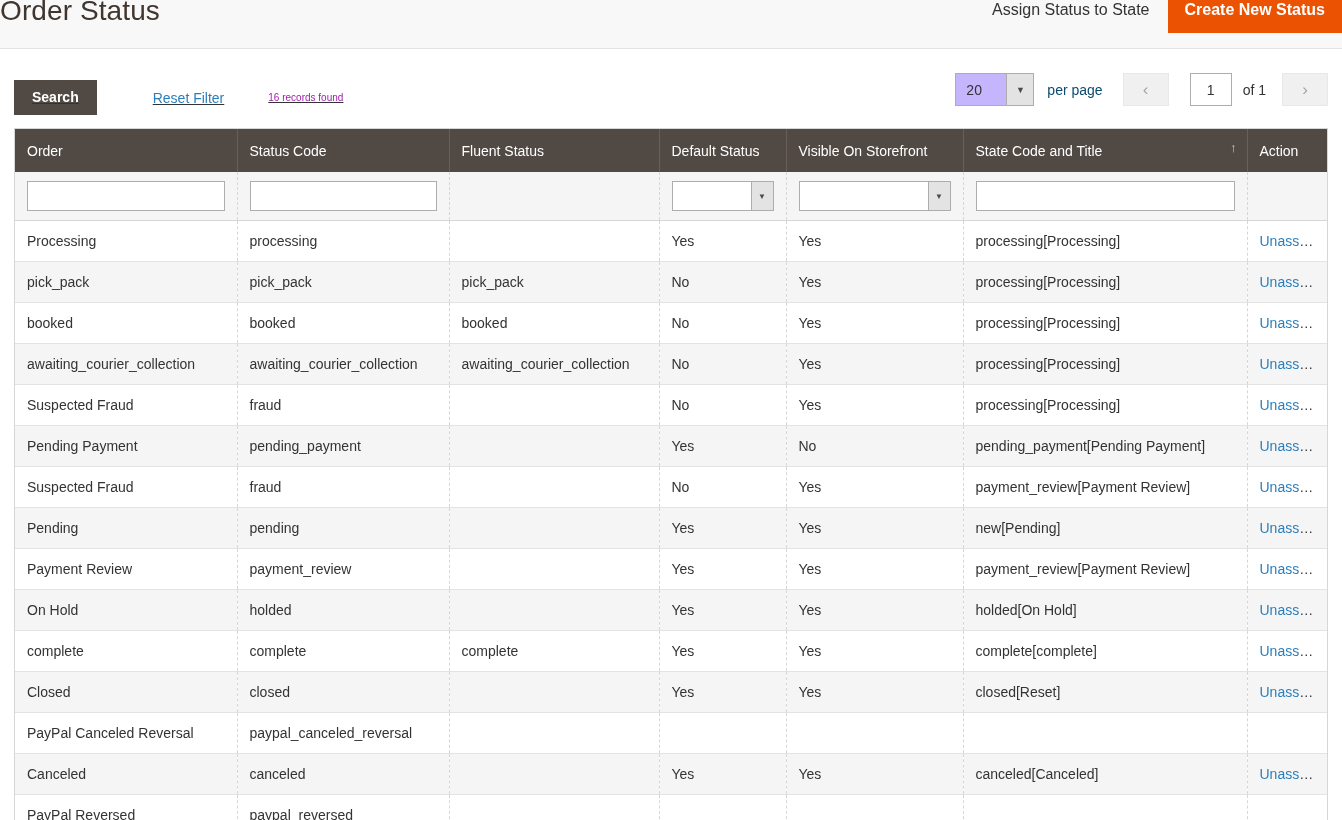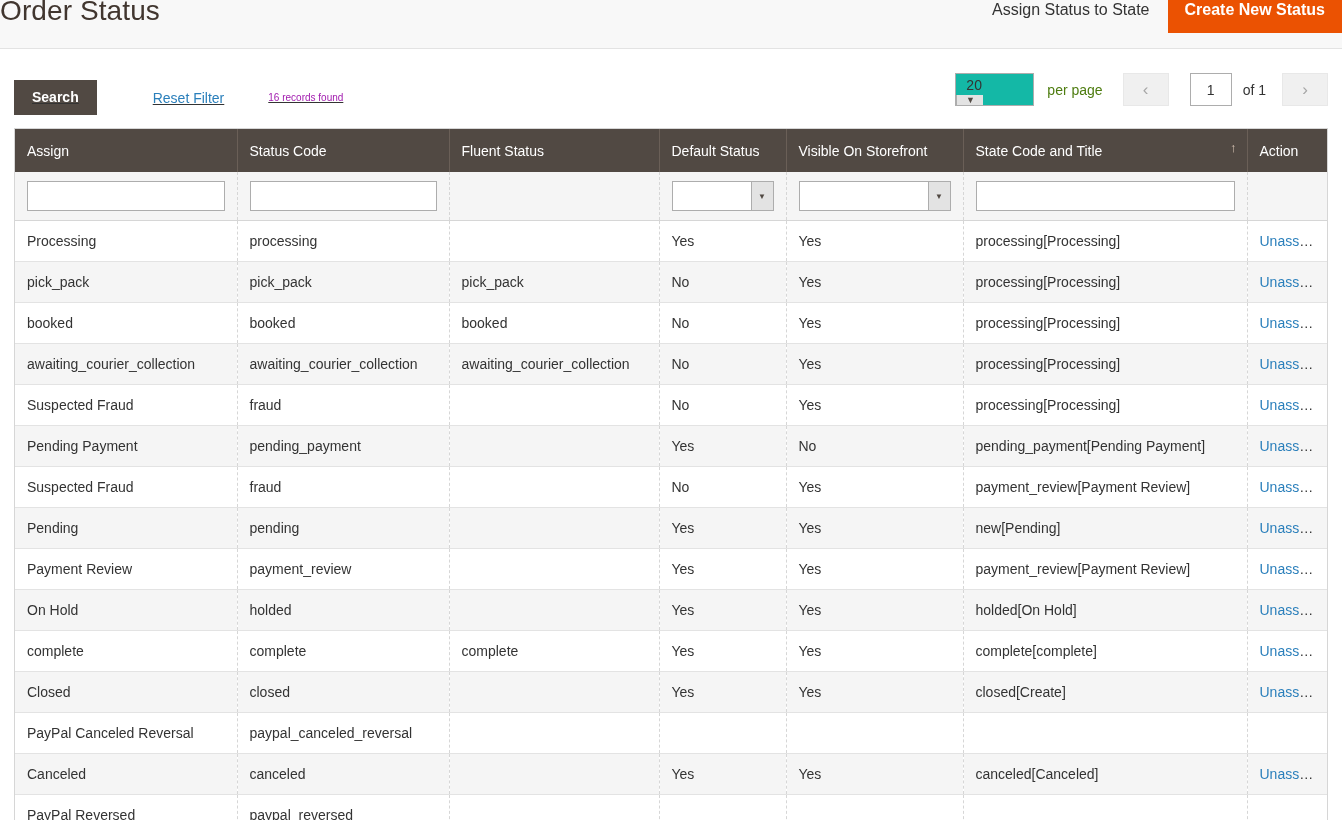--- a/index.html
+++ b/index.html
@@ -109,24 +109,23 @@
     right: 14px;
     top: 24px;
     display: flex;
     align-items: center;
   }
   .select-wrap {
     position: relative;
     display: inline-flex;
     align-items: stretch;
     border: 1px solid #adadad;
-    background: #14b8a6;
+    background: #c4b5fd;
     height: 33px;
     width: 79px;
-    flex-direction: column;
   }
   .select-value {
     flex: 1;
     display: flex;
     align-items: center;
     padding-left: 10px;
     font-size: 14px;
     color: #333333;
   }
   .select-arrow {
@@ -135,21 +134,21 @@
     border-left: 1px solid #adadad;
     display: flex;
     align-items: center;
     justify-content: center;
     font-size: 9px;
     color: #514943;
     cursor: pointer;
   }
   .per-page-label {
     font-size: 14px;
-    color: #4d7c0f;
+    color: #0c4a6e;
     margin-left: 13px;
   }
   .pager-btn {
     width: 46px;
     height: 33px;
     background: #f0f0f0;
     border: 1px solid #e8e8e8;
     margin-left: 20px;
     display: flex;
     align-items: center;
@@ -328,21 +327,21 @@
       <col class="c-status">
         <col class="c-code">
         <col class="c-fluent">
       <col class="c-default">
         <col class="c-visible">
         <col class="c-state">
         <col class="c-action">
     </colgroup>
     <thead>
       <tr>
-        <th>Assign</th>
+        <th>Order</th>
         <th>Status Code</th>
         <th>Fluent Status</th>
         <th>Default Status</th>
         <th>Visible On Storefront</th>
         <th>
           <span>State Code and Title</span>
           <span class="sort-arrow">↑</span>
         </th>
         <th>Action</th>
       </tr>
@@ -471,21 +470,21 @@
           <td>Yes</td>
           <td>complete[complete]</td>
           <td><a class="unassign-link">Unassign</a></td>
         </tr>
         <tr>
           <td>Closed</td>
           <td>closed</td>
           <td></td>
           <td>Yes</td>
           <td>Yes</td>
-          <td>closed[Create]</td>
+          <td>closed[Reset]</td>
           <td><a class="unassign-link">Unassign</a></td>
         </tr>
         <tr>
           <td>PayPal Canceled Reversal</td>
           <td>paypal_canceled_reversal</td>
           <td></td>
           <td></td>
           <td></td>
           <td></td>
           <td></td>

